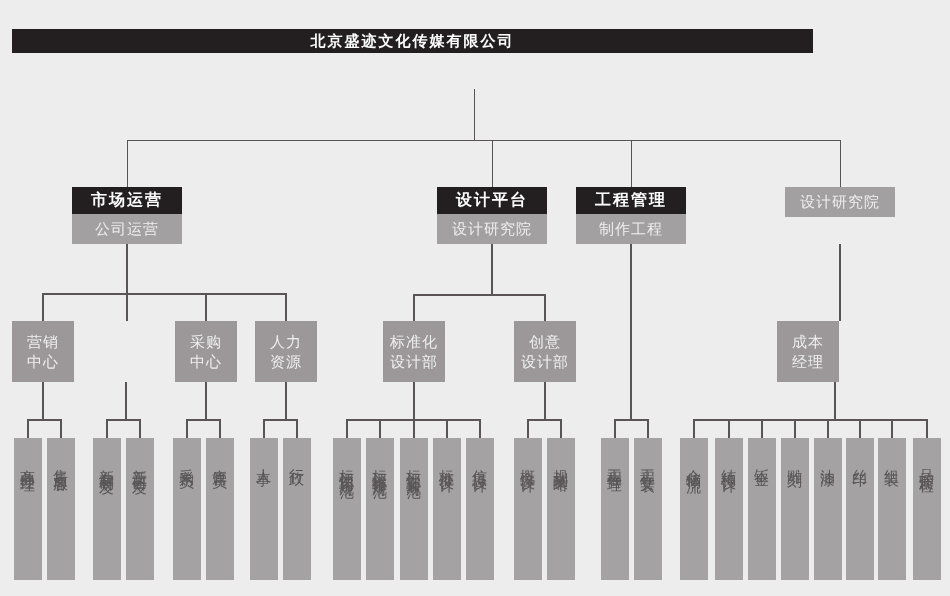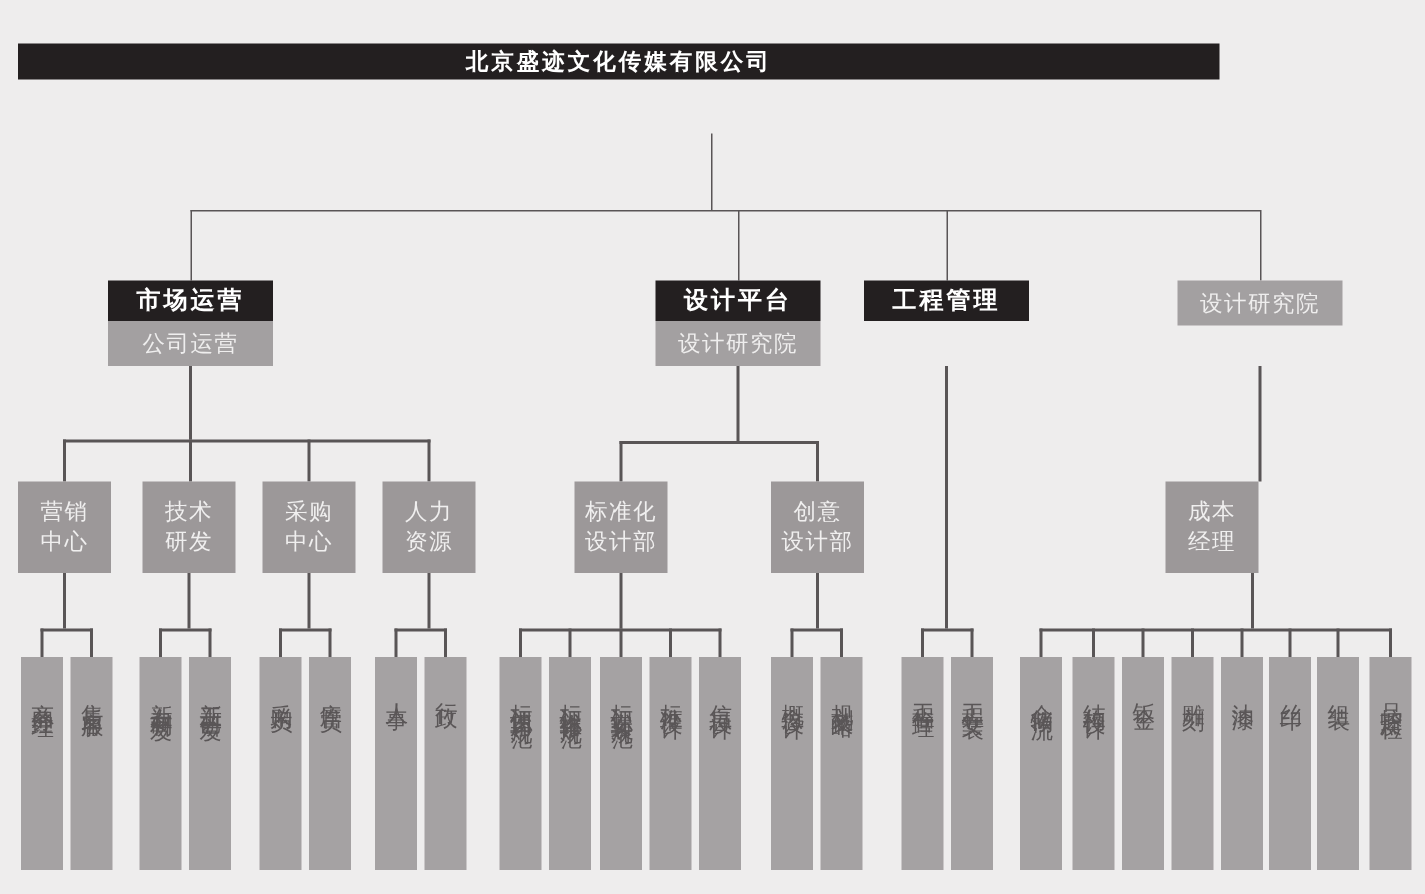--- a/index.html
+++ b/index.html
@@ -50,20 +50,21 @@
   <div class="division" style="left:437px">
     <div class="div-header">设计平台</div>
     <div class="div-sub">设计研究院</div>
   </div>
   <div class="division" style="left:72px">
     <div class="div-header">市场运营</div>
     <div class="div-sub">公司运营</div>
   </div>
   <div class="division" style="left:576px">
     <div class="div-header">工程管理</div>
+    <div class="div-sub">制作工程</div>
   </div>
   <div class="division" style="left:785px">
     <div class="div-sub">设计研究院</div>
   </div>
 
   <i class="lv" style="left:126px;top:244px;height:49px"></i>
   <i class="lh" style="left:42px;top:293px;width:245px"></i>
   <i class="lv" style="left:42px;top:293px;height:28px"></i>
   <i class="lv" style="left:126px;top:293px;height:28px"></i>
   <i class="lv" style="left:205px;top:293px;height:28px"></i>
@@ -73,24 +74,20 @@
   <i class="lh" style="left:413px;top:294px;width:133px"></i>
   <i class="lv" style="left:413px;top:294px;height:27px"></i>
   <i class="lv" style="left:544px;top:294px;height:27px"></i>
 
   <i class="lv" style="left:630px;top:244px;height:175px"></i>
   <i class="lv" style="left:839px;top:244px;height:77px"></i>
 
   <div class="dept" style="left:12px">
     <span>营销</span>
       <span>中心</span>
-  </div>
-  <div class="dept" style="left:95px">
-    <span>技术</span>
-      <span>研发</span>
   </div>
   <div class="dept" style="left:175px">
     <span>采购</span>
       <span>中心</span>
   </div>
   <div class="dept" style="left:255px">
     <span>人力</span>
       <span>资源</span>
   </div>
   <div class="dept" style="left:383px">

